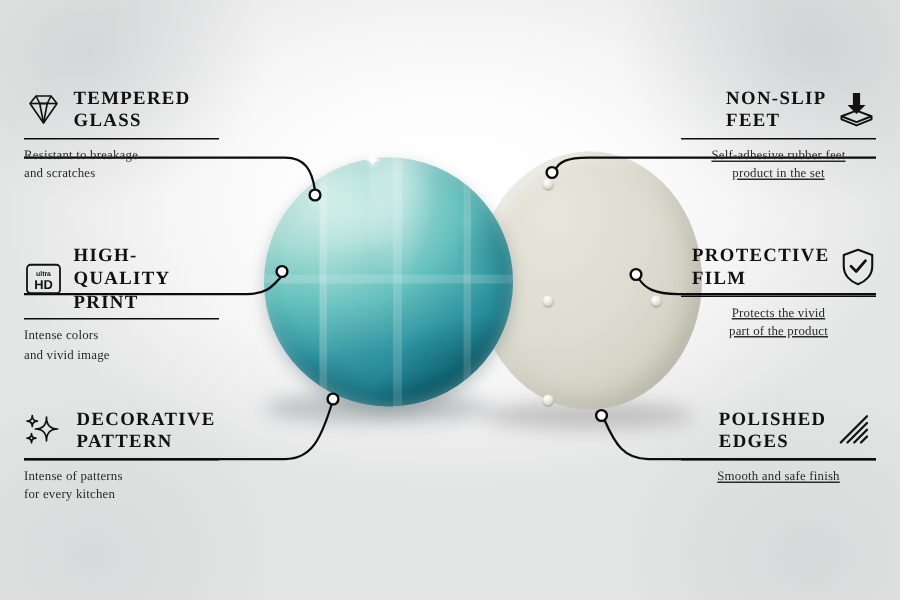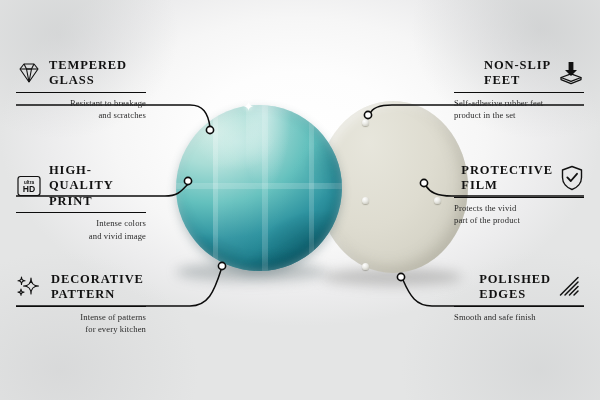--- a/index.html
+++ b/index.html
@@ -89,23 +89,23 @@
   .ftitle{
     font-family:"Liberation Serif",serif;
     font-size:12.5px;font-weight:700;letter-spacing:.9px;color:#111;
     line-height:1.22;text-transform:uppercase;
   }
   .feature.left .ftitle{text-align:left;}
   .feature.right .ftitle{text-align:left;}
   .rule{height:1.6px;background:#0c0c0c;margin-top:3px;}
   .fdesc{
     font-family:"Liberation Serif",serif;
-    font-size:8.6px;color:#2a2a2a;line-height:1.42;margin-top:4px;letter-spacing:.12px;text-align:right;
-  }
-  .feature.right .fdesc{text-align:left;}
+    font-size:8.6px;color:#2a2a2a;line-height:1.42;margin-top:4px;letter-spacing:.12px;
+  }
+  .feature.right .fdesc{text-align:center;text-decoration:underline;}
   .ico{flex:0 0 auto;display:block;}
 </style>
 </head>
 <body>
 
 <div id="stage">
 
   <div class="vig tl"></div>
   <div class="vig tr"></div>
   <div class="vig bl"></div>

